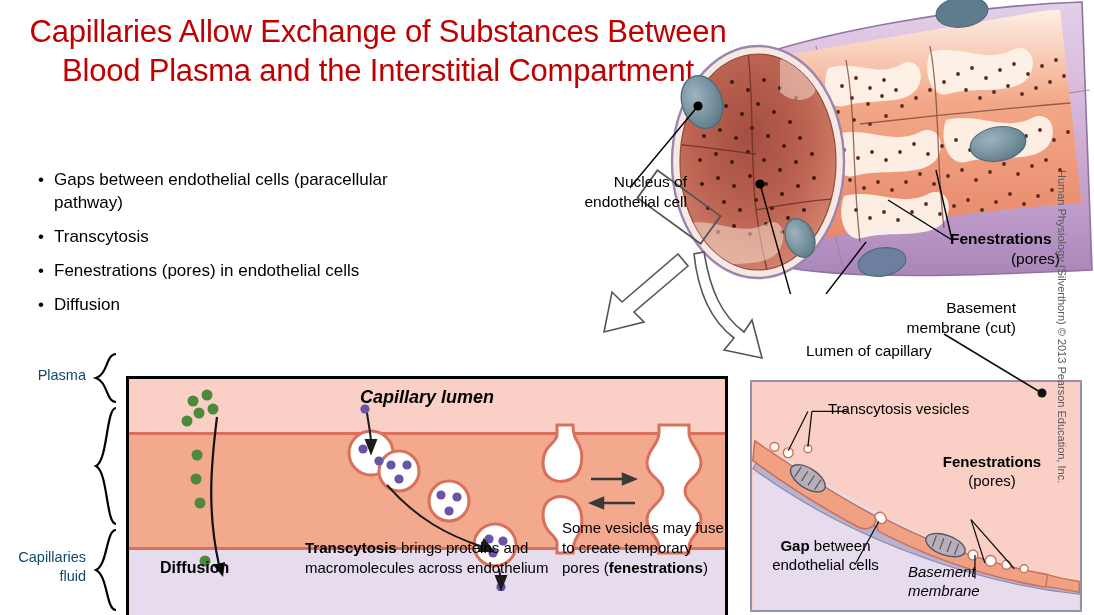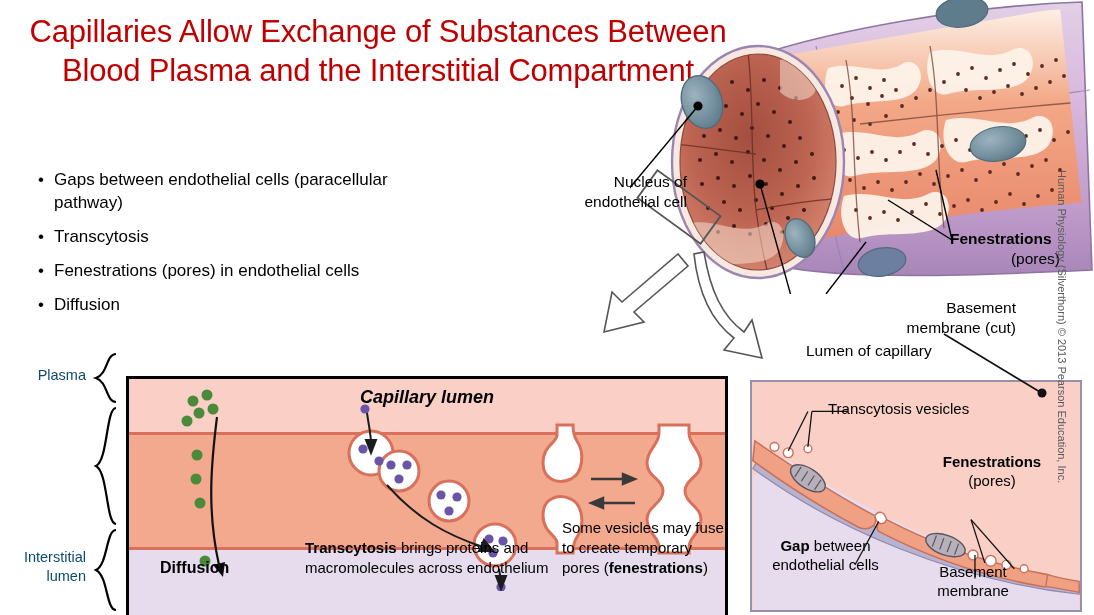--- a/index.html
+++ b/index.html
@@ -50,21 +50,21 @@
   #lbl-basement1{left:876px;top:298px;width:140px;text-align:right;}
   #lbl-lumencap{left:806px;top:341px;width:160px;text-align:left;}
 
   
   #inset{position:absolute;left:750px;top:380px;width:332px;height:232px;
          border:2px solid #9a8fa8;box-sizing:border-box;overflow:hidden;background:#f9cfc6;}
   .ilabel{position:absolute;font-size:15px;line-height:19px;}
   #lbl-transves{left:828px;top:399px;width:190px;}
   #lbl-fenes2{left:928px;top:452px;width:128px;text-align:center;}
   #lbl-gap{left:758px;top:536px;width:135px;text-align:center;}
-  #lbl-basement2{left:908px;top:562px;width:130px;text-align:center;}
+  #lbl-basement2{left:908px;top:562px;width:130px;text-align:left;font-style:italic;}
 
   
   #copyright{position:absolute;left:1068px;top:170px;width:400px;
              font-size:11px;color:#5a5a5a;white-space:nowrap;
              transform:rotate(90deg);transform-origin:0 0;}
 
   b{font-weight:bold;}
 </style>
 </head>
 <body>
@@ -325,21 +325,21 @@
 
   <div class="clabel" id="lbl-nucleus">Nucleus of endothelial cell</div>
   <div class="clabel" id="lbl-fenes1">
     <b>Fenestrations</b><br>
     <span style="display:block;text-align:right;padding-right:22px;">(pores)</span>
   </div>
   <div class="clabel" id="lbl-basement1">Basement membrane (cut)</div>
   <div class="clabel" id="lbl-lumencap">Lumen of capillary</div>
 
   <div class="axlabel" id="lbl-plasma">Plasma</div>
-  <div class="axlabel" id="lbl-interstitial">Interstitial lumen</div>
+  <div class="axlabel" id="lbl-interstitial">Capillaries fluid</div>
 
   <svg class="brace" style="left:92px;top:352px;width:26px;height:52px;" viewBox="0 0 26 52">
     <path d="M24,2 C14,2 16,22 4,26 C16,30 14,50 24,50" fill="none" stroke="#000" stroke-width="2.2"></path>
   </svg>
   <svg class="brace" style="left:92px;top:406px;width:26px;height:120px;" viewBox="0 0 26 120">
     <path d="M24,2 C14,2 16,54 4,60 C16,66 14,118 24,118" fill="none" stroke="#000" stroke-width="2.2"></path>
   </svg>
   <svg class="brace" style="left:92px;top:528px;width:26px;height:84px;" viewBox="0 0 26 84">
     <path d="M24,2 C14,2 16,36 4,42 C16,48 14,82 24,82" fill="none" stroke="#000" stroke-width="2.2"></path>
   </svg>

